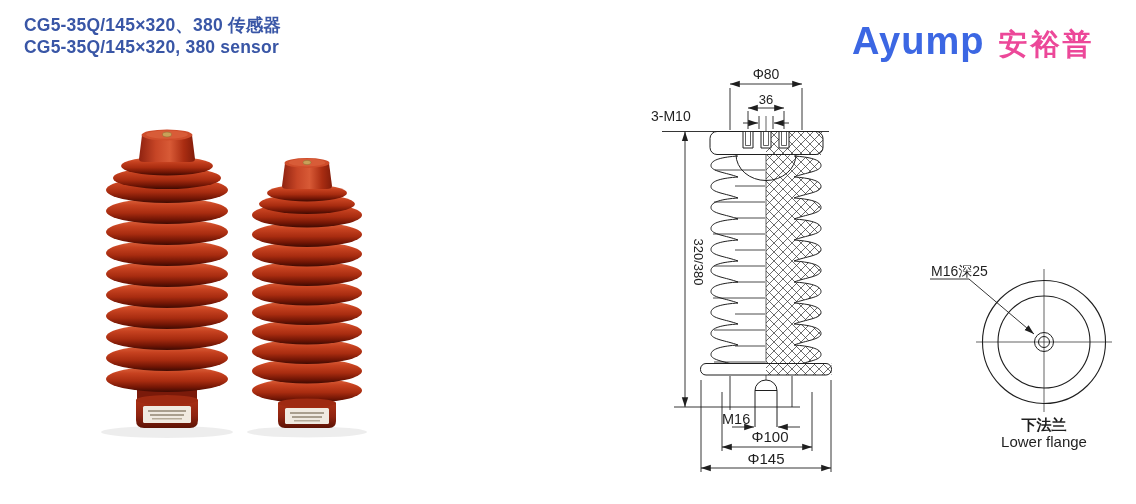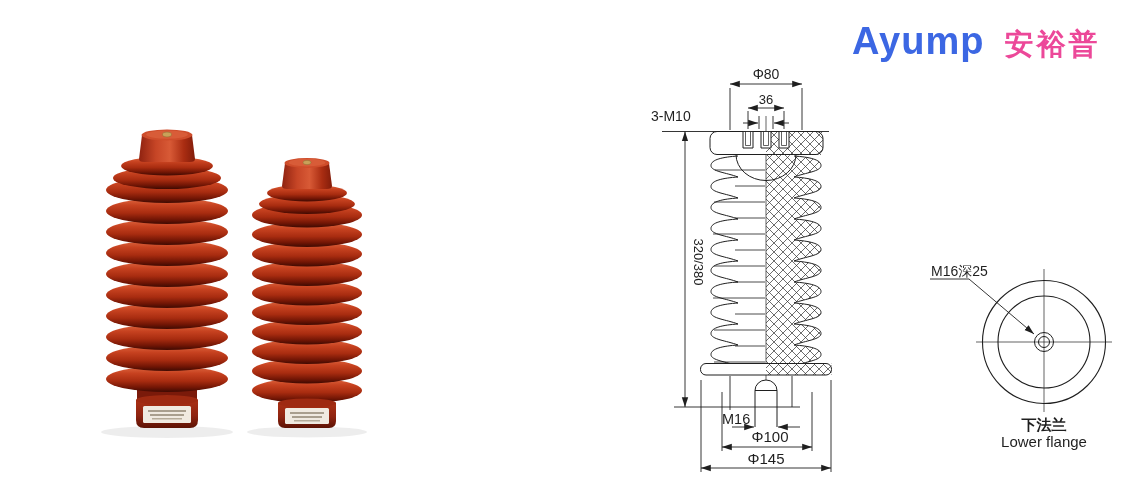--- a/index.html
+++ b/index.html
@@ -2,33 +2,35 @@
 <html><head>
 <meta charset="utf-8">
 <style>
   html,body{margin:0;padding:0;background:#fff;}
   .canvas{
     position:relative;width:1136px;height:504px;background:#ffffff;
     font-family:"Liberation Sans",sans-serif;overflow:hidden;
   }
   .title{position:absolute;left:24px;top:14px;color:#3956a6;font-size:17.5px;
     font-weight:bold;line-height:1.28;letter-spacing:.2px;white-space:nowrap;}
-  .logo{position:absolute;left:852px;top:20px;display:flex;align-items:baseline;gap:20px;}
+  .logo{position:absolute;left:852px;top:20px;display:flex;align-items:baseline;gap:14px;}
   .logo-latin{color:#3c67e3;font-size:38px;font-weight:bold;letter-spacing:1px;}
   .logo-zh{color:#ec4899;font-size:29px;font-weight:bold;letter-spacing:3px;}
   svg.photo{position:absolute;left:66px;top:108px;width:330px;height:360px;}
   svg.drawing{position:absolute;left:0;top:0;width:1136px;height:504px;}
   svg text{font-family:"Liberation Sans",sans-serif;fill:#1f1f1f;}
 </style>
 </head>
 <body>
 
 <div class="canvas">
 
   <div class="title">
+    <div>CG5-35Q/145×320、380 传感器</div>
+    <div>CG5-35Q/145×320, 380 sensor</div>
   </div>
 
   <div class="logo">
     <span class="logo-latin">Ayump</span>
     <span class="logo-zh">安裕普</span>
   </div>
 
   <svg class="photo" viewBox="0 0 330 360">
     <defs>
       <linearGradient id="ribGrad" x1="0" y1="0" x2="0" y2="1">

